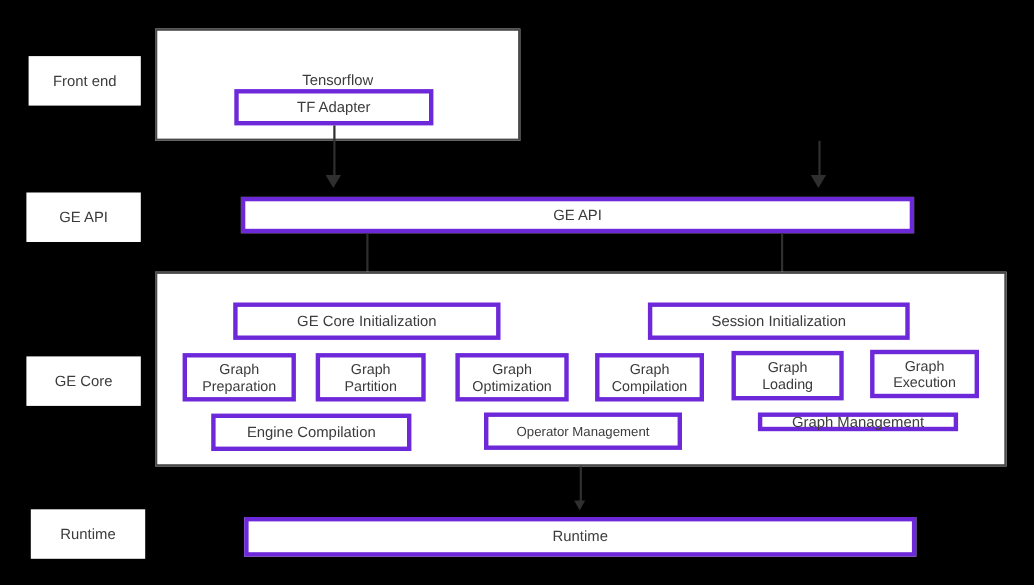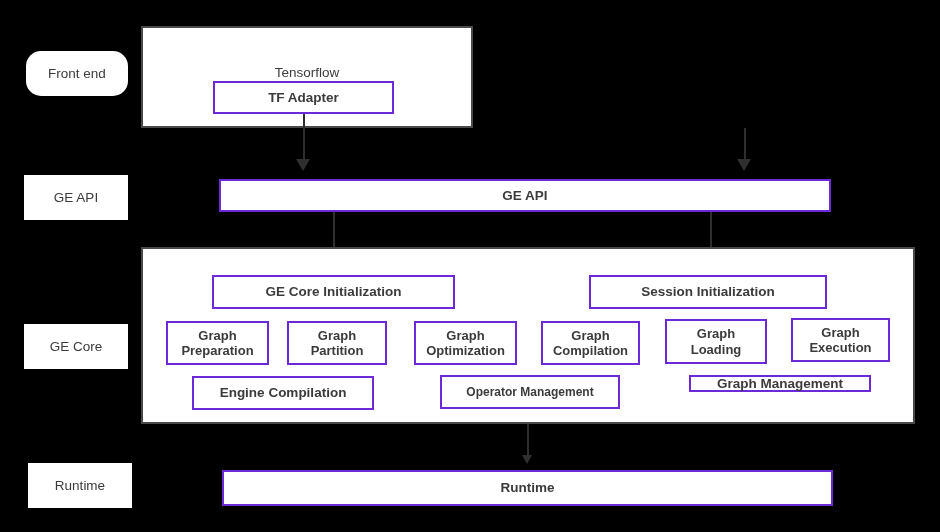--- a/index.html
+++ b/index.html
@@ -28,22 +28,21 @@
     background: #ffffff;
     color: #3b3b3b;
     display: flex;
     align-items: center;
     justify-content: center;
     text-align: center;
     line-height: 1.18;
     white-space: pre-line;
   }
   .bordered {
-    border: 2px solid #6d28d9;
-    font-weight: bold;
+    border: 4px solid #6d28d9;
   }
   .label-box {
     border: none;
     font-size: 13.5px;
   }
   .container-box {
     background: #ffffff;
     border: 2px solid #4a4a4a;
   }
   .title-top {
@@ -71,21 +70,21 @@
     border-left: 7px solid transparent;
     border-right: 7px solid transparent;
     border-top: 12px solid #2f2f2f;
   }
 </style>
 </head>
 <body>
 
 <div id="stage">
 
-  <div class="box label-box" style="left:26px; top:51px; width:102px; height:45px;border-radius:15px;">Front end</div>
+  <div class="box label-box" style="left:26px; top:51px; width:102px; height:45px;">Front end</div>
 
   <div class="box label-box" style="left:24px; top:175px; width:104px; height:45px;">GE API</div>
 
   <div class="box label-box" style="left:24px; top:324px; width:104px; height:45px;">GE Core</div>
 
   <div class="box label-box" style="left:28px; top:463px; width:104px; height:45px;">Runtime</div>
 
   <div class="box container-box" style="left:141px; top:26px; width:332px; height:102px;"></div>
   <div class="title-top" style="left:141px; top:55px; width:332px;margin-top:10px;">Tensorflow</div>
   <div class="box bordered" style="left:213px; top:81px; width:181px; height:33px; font-size:13.5px;">TF Adapter</div>

